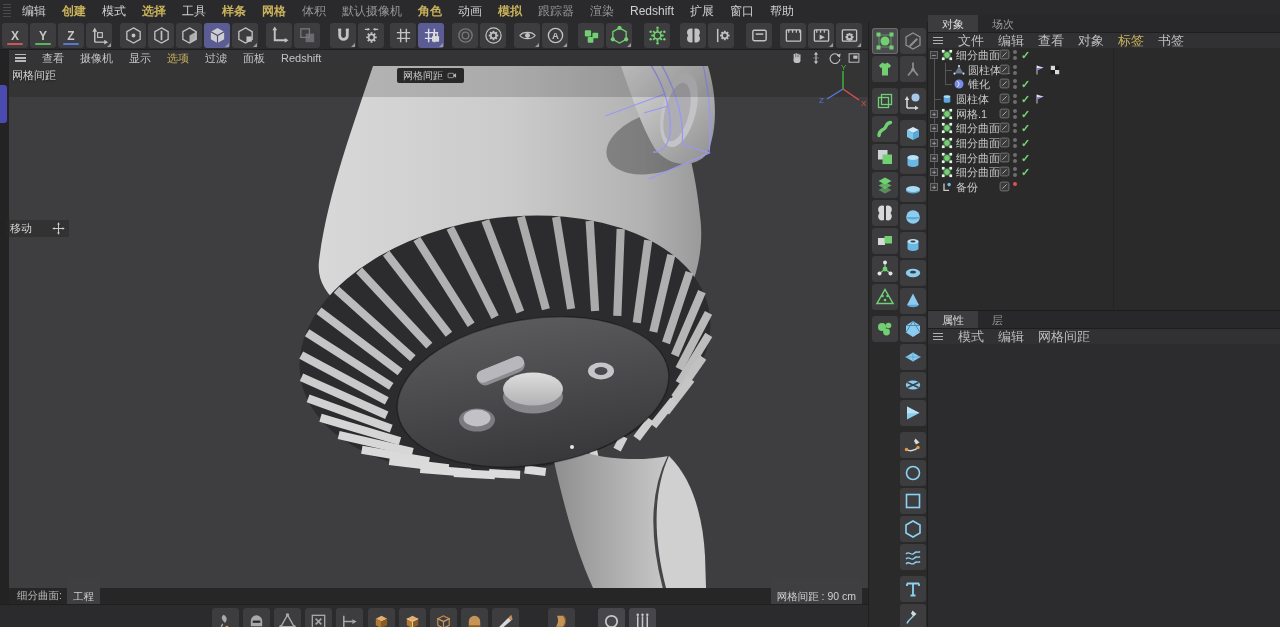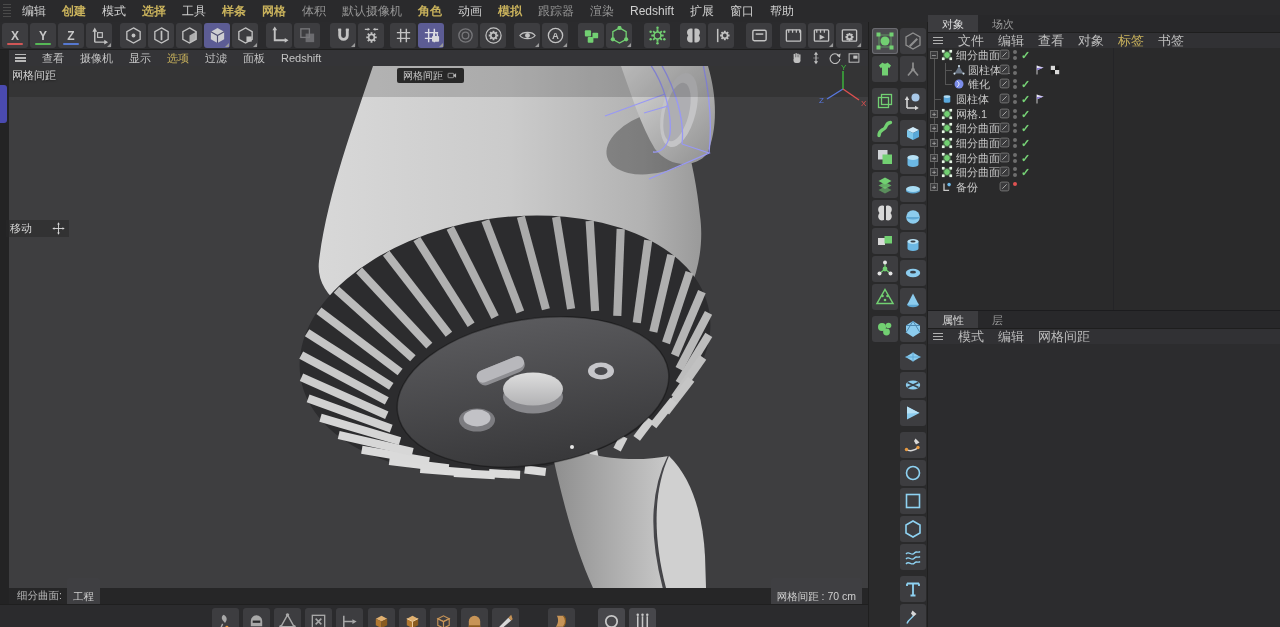--- a/index.html
+++ b/index.html
@@ -494,21 +494,21 @@
         <svg width="13" height="13" viewBox="0 0 20 20" style="color:#d8d8d8">
           <path d="M10,3V17M3,10H17" stroke="currentColor" fill="none" stroke-width="1.4"></path>
           <path d="M10,0.5 12,3.8H8Z M10,19.5 8,16.2h4Z M0.5,10 3.8,8v4Z M19.5,10 16.2,8v4Z" fill="currentColor"></path>
         </svg>
       </span>
   </div>
 
   <div id="vpstatus">
     <span class="lbl">细分曲面:</span>
     <span class="chip" style="margin-left:5px">工程</span>
-    <span class="chip right">网格间距 : 70 cm</span>
+    <span class="chip right">网格间距 : 90 cm</span>
   </div>
 
   <div id="bottombar">
       <div class="tile" style="left: 212px;">
         <svg width="19" height="19" viewBox="0 0 20 20" style="color:#a8a8a8">
           <path d="M8,3 C12,5 12,9 9.5,11.5 L6.8,8.5 C5.5,6.5 6,4 8,3Z" fill="currentColor"></path>
           <path d="M7,12.5 L5,17" stroke="currentColor" fill="none" stroke-width="1.4"></path>
           <circle cx="11.5" cy="16" r="1.6" fill="#e89a40"></circle>
         </svg>
       </div>

